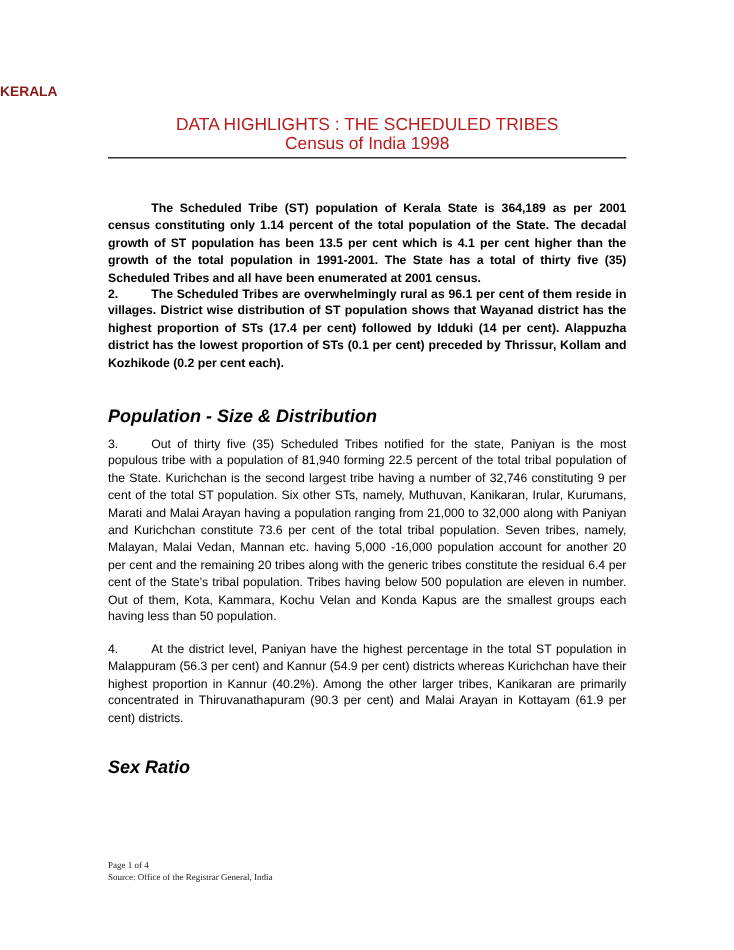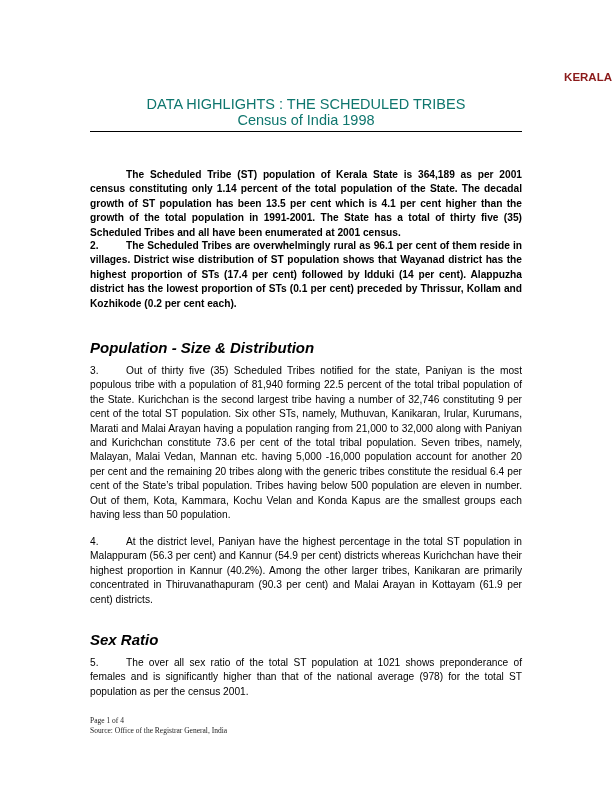--- a/index.html
+++ b/index.html
@@ -1,22 +1,22 @@
 <!DOCTYPE html>
 <html><head>
 <meta charset="utf-8">
 <style>
   html, body { margin: 0; padding: 0; background: #ffffff; }
   body { width: 612px; height: 792px; position: relative; overflow: hidden;
          font-family: "Liberation Sans", sans-serif; color: #000; }
   .page { position: absolute; left: 0; top: 0; width: 612px; height: 792px; }
-  .state { position: absolute; top: 71px; left: 0; width: 612px; text-align: right;
+  .state { position: absolute; top: 71px; left: 0; width: 612px; text-align: left;
            font-weight: bold; font-size: 11.5px; color: #8b1a1a; }
   .title { position: absolute; top: 96px; left: 0; width: 612px; text-align: center;
-           font-size: 14.5px; color: #0f766e; line-height: 16px; }
+           font-size: 14.5px; color: #b91c1c; line-height: 16px; }
   .rule { position: absolute; top: 131px; left: 90px; width: 432px; height: 0;
           border-top: 1.2px solid #000; }
   .body { position: absolute; left: 90px; width: 432px; font-size: 10.2px;
           line-height: 14.4px; text-align: justify; }
   .body p { margin: 0; }
   .indent { text-indent: 36px; font-weight: bold; }
   .num { display: inline-block; width: 36px; }
   .heading { position: absolute; left: 90px; font-weight: bold; font-size: 15px; font-style: italic; }
   .footer { position: absolute; left: 90px; top: 716px; font-family: "Liberation Serif", serif;
             font-size: 7.5px; line-height: 10px; color: #222; }
@@ -45,21 +45,18 @@
   <div class="body" style="top:364px;">
     <p><span class="num">3.</span><span>Out of thirty five (35) Scheduled Tribes notified for the state, Paniyan is the most populous tribe with a population of 81,940 forming 22.5 percent of the total tribal population of the State. Kurichchan is the second largest tribe having a number of 32,746 constituting 9 per cent of the total ST population.  Six other STs, namely, Muthuvan,  Kanikaran, Irular, Kurumans, Marati and Malai Arayan having a population ranging from 21,000 to 32,000 along with Paniyan and Kurichchan constitute 73.6 per cent of the total tribal population.  Seven tribes, namely, Malayan,   Malai Vedan, Mannan etc. having 5,000 -16,000 population account for another 20 per cent and  the remaining 20 tribes along with the generic tribes constitute the residual 6.4 per cent of the State’s tribal population.  Tribes having below 500 population are eleven in number.  Out of them,  Kota, Kammara, Kochu Velan and Konda Kapus are the smallest groups each having less than 50 population.</span></p>
   </div>
 
   <div class="body" style="top:535px;">
     <p><span class="num">4.</span><span>At the district level,  Paniyan have the  highest percentage in the total ST population in Malappuram (56.3 per cent) and Kannur (54.9 per cent) districts whereas Kurichchan have their highest proportion in Kannur (40.2%). Among the other larger tribes, Kanikaran are primarily concentrated in Thiruvanathapuram (90.3 per cent) and Malai Arayan in Kottayam (61.9 per cent) districts.</span></p>
   </div>
 
   <div class="heading" style="top:631px;">Sex Ratio</div>
 
-  <div class="body" style="top:656px;">
-    <p><span class="num">5.</span><span>The over all sex ratio of the total ST population at 1021 shows preponderance of females and is significantly higher than that of the national average (978) for the total ST population as per the census 2001.</span></p>
-  </div>
 
   <div class="footer">
     <div>Page 1 of 4</div>
     <div>Source: Office of the Registrar General, India</div>
   </div>
 </div>
 
 </body></html>

